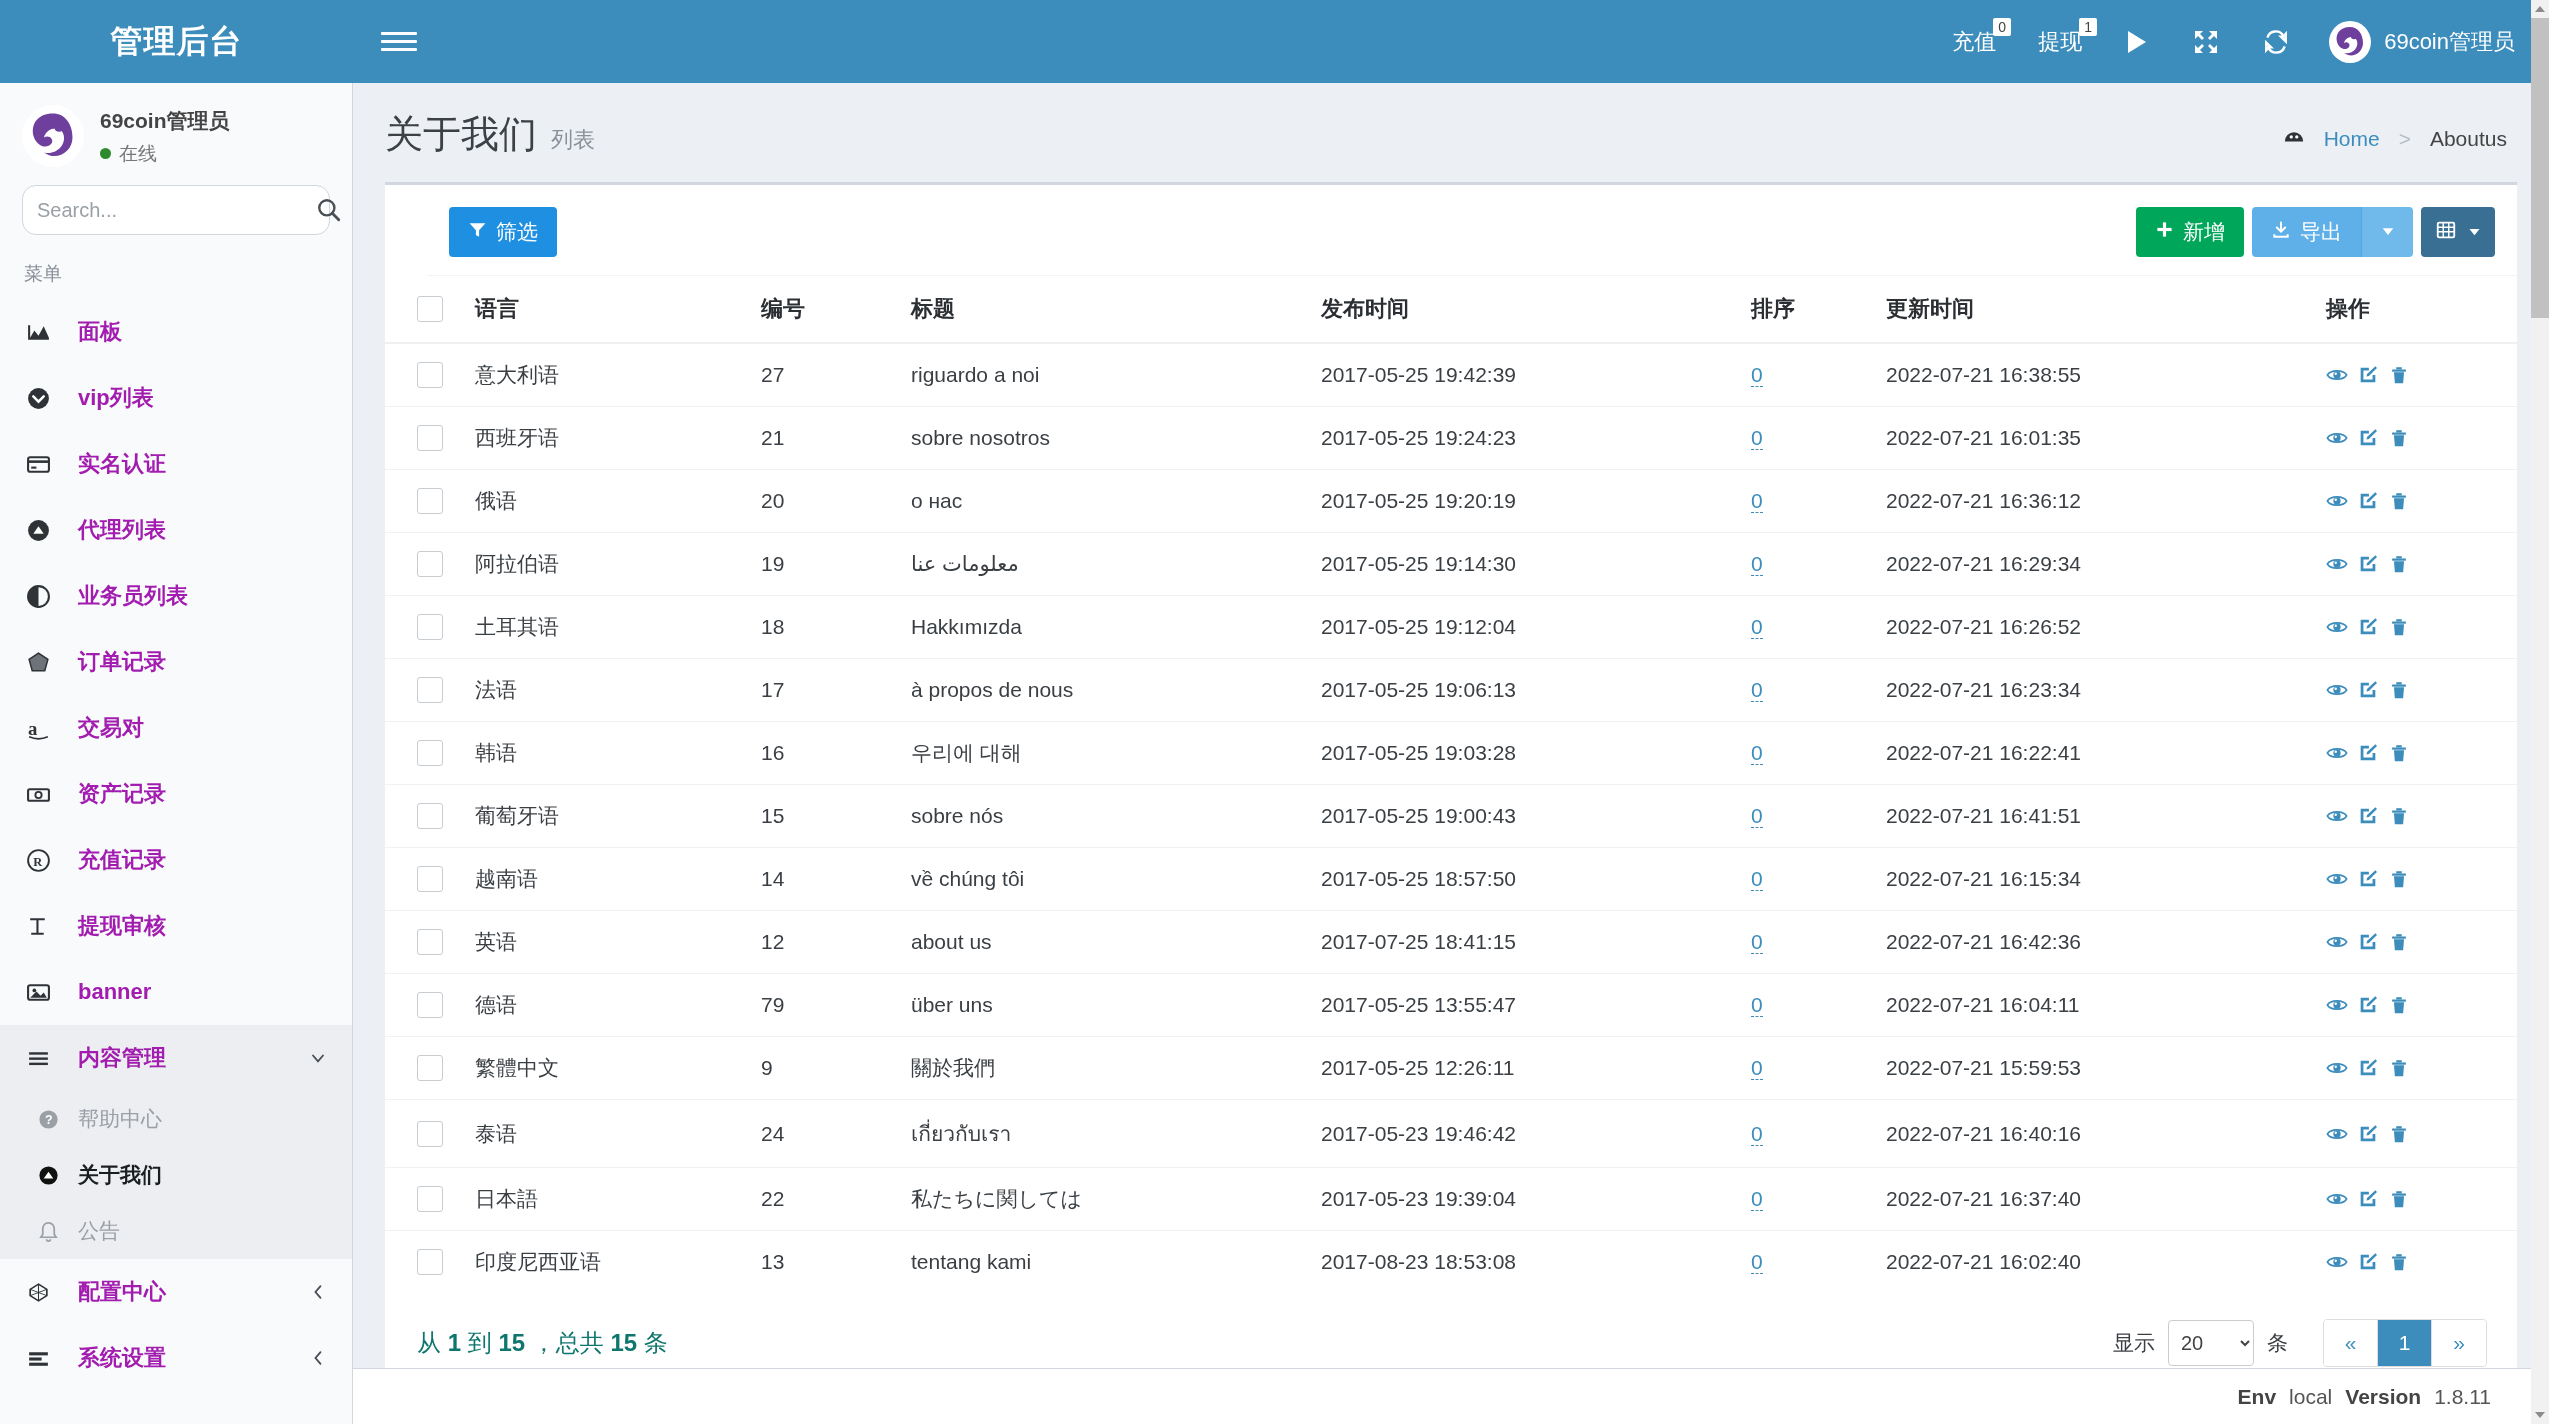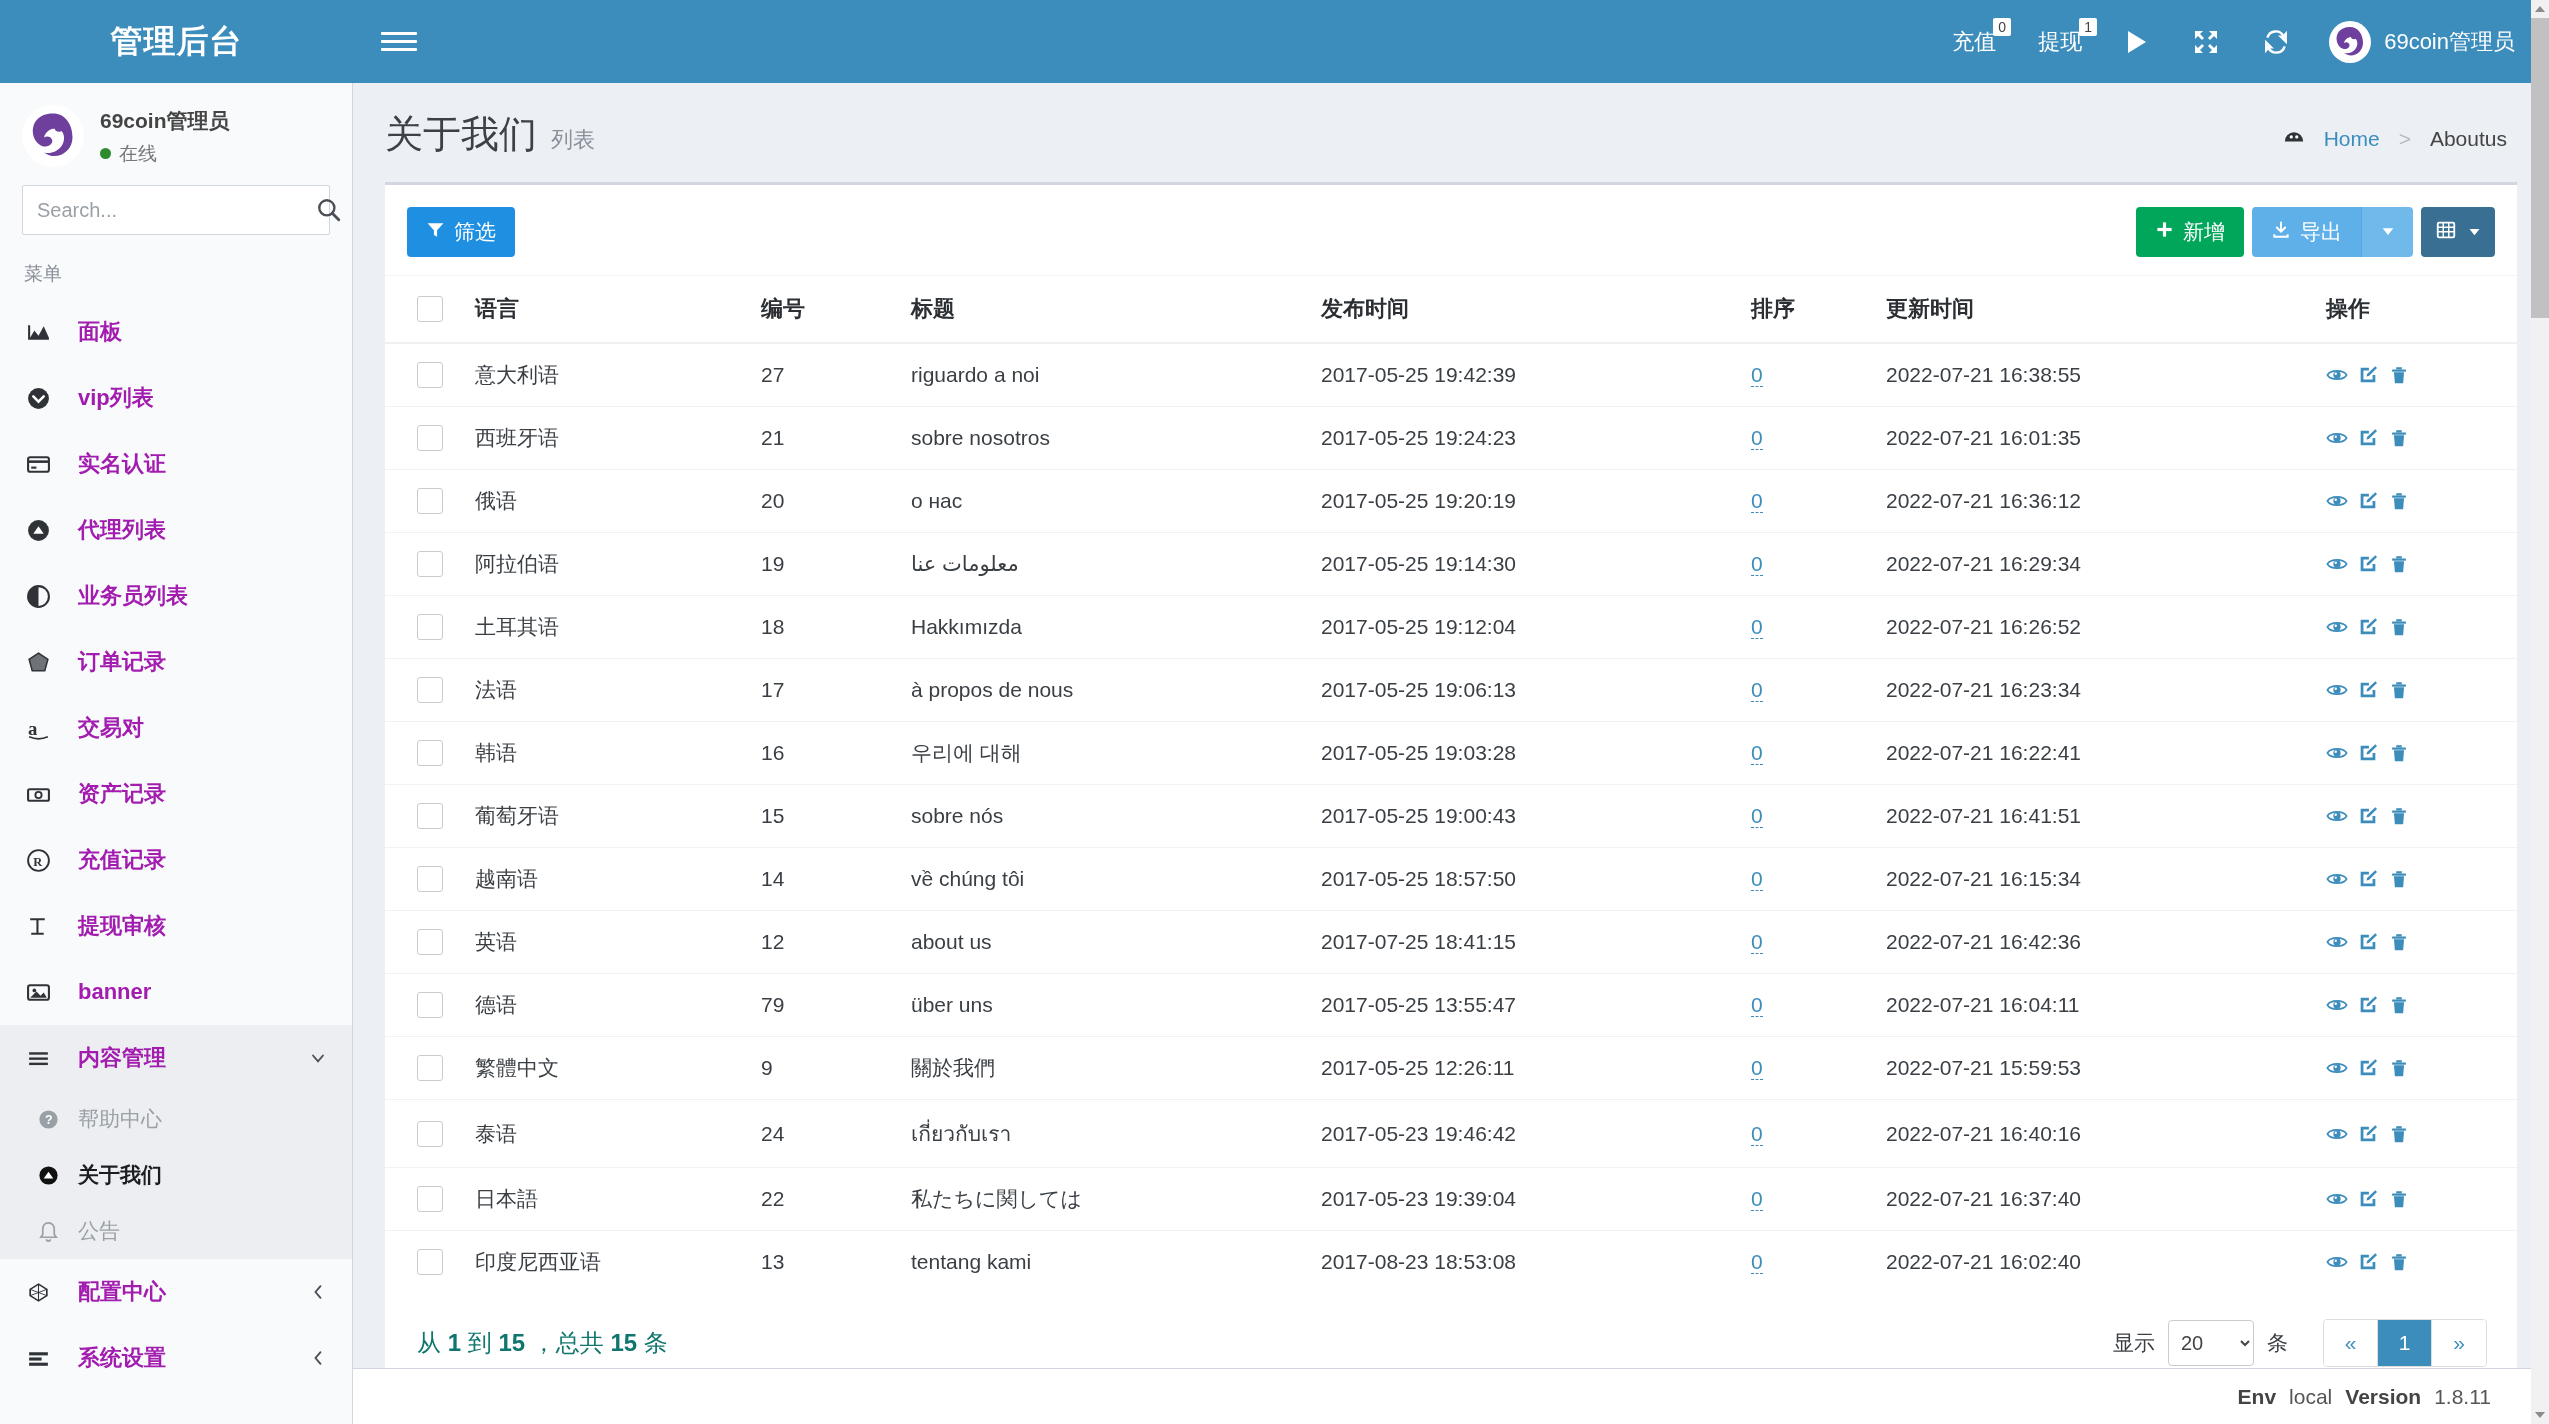--- a/index.html
+++ b/index.html
@@ -70,21 +70,21 @@
     display: flex; align-items: center; justify-content: center; overflow: hidden;
     flex: 0 0 auto;
   }
   #side-profile-name { font-size: 21px; font-weight: bold; color: #444; line-height: 1.5; }
   #side-profile-status { font-size: 19px; color: #777; display: flex; align-items: center; gap: 8px; margin-top: 4px; }
   .dot-green { width: 11px; height: 11px; border-radius: 50%; background: #2d8a2d; display: inline-block; }
 
   #side-search-wrap { padding: 0 22px 0 22px; }
   #side-search {
     position: relative; background: #fff; border: 1px solid #d2d6de;
-    border-radius: 2px; height: 50px; display: flex; align-items: center;
+    border-radius: 14px; height: 50px; display: flex; align-items: center;
   }
   #side-search input {
     border: 0; outline: 0; background: transparent; height: 100%;
     flex: 1; padding: 0 14px; font-size: 20px; color: #666;
     font-family: "Liberation Sans", sans-serif;
   }
   #side-search input::placeholder { color: #9aa0a6; }
   #search-btn {
     width: 48px; height: 100%; display: flex; align-items: center;
     justify-content: center; background: transparent; border: 0; cursor: pointer;
@@ -125,20 +125,21 @@
   #breadcrumb .crumb-sep { color: #b6bcc2; }
   #breadcrumb .crumb-link { color: #3c8dbc; }
 
   #panel {
     margin: 0 32px; background: #fff;
     border-top: 3px solid #d2d6de; min-height: 1100px;
   }
   #toolbar {
     display: flex; align-items: center; padding: 22px 22px 18px 22px;
     border-bottom: 1px solid #f4f4f4;
+    margin-left: 42px;
   }
   .btn {
     display: inline-flex; align-items: center; gap: 9px;
     font-size: 21px; border: 0; border-radius: 4px; cursor: pointer;
     padding: 0 19px; height: 50px; color: #fff;
     font-family: "Liberation Sans", sans-serif; white-space: nowrap;
   }
   .btn-filter { background: #1e8fe1; }
   .btn-add { background: #00a65a; }
   .btn-export { background: #5fb0e8; border-radius: 4px 0 0 4px; }

